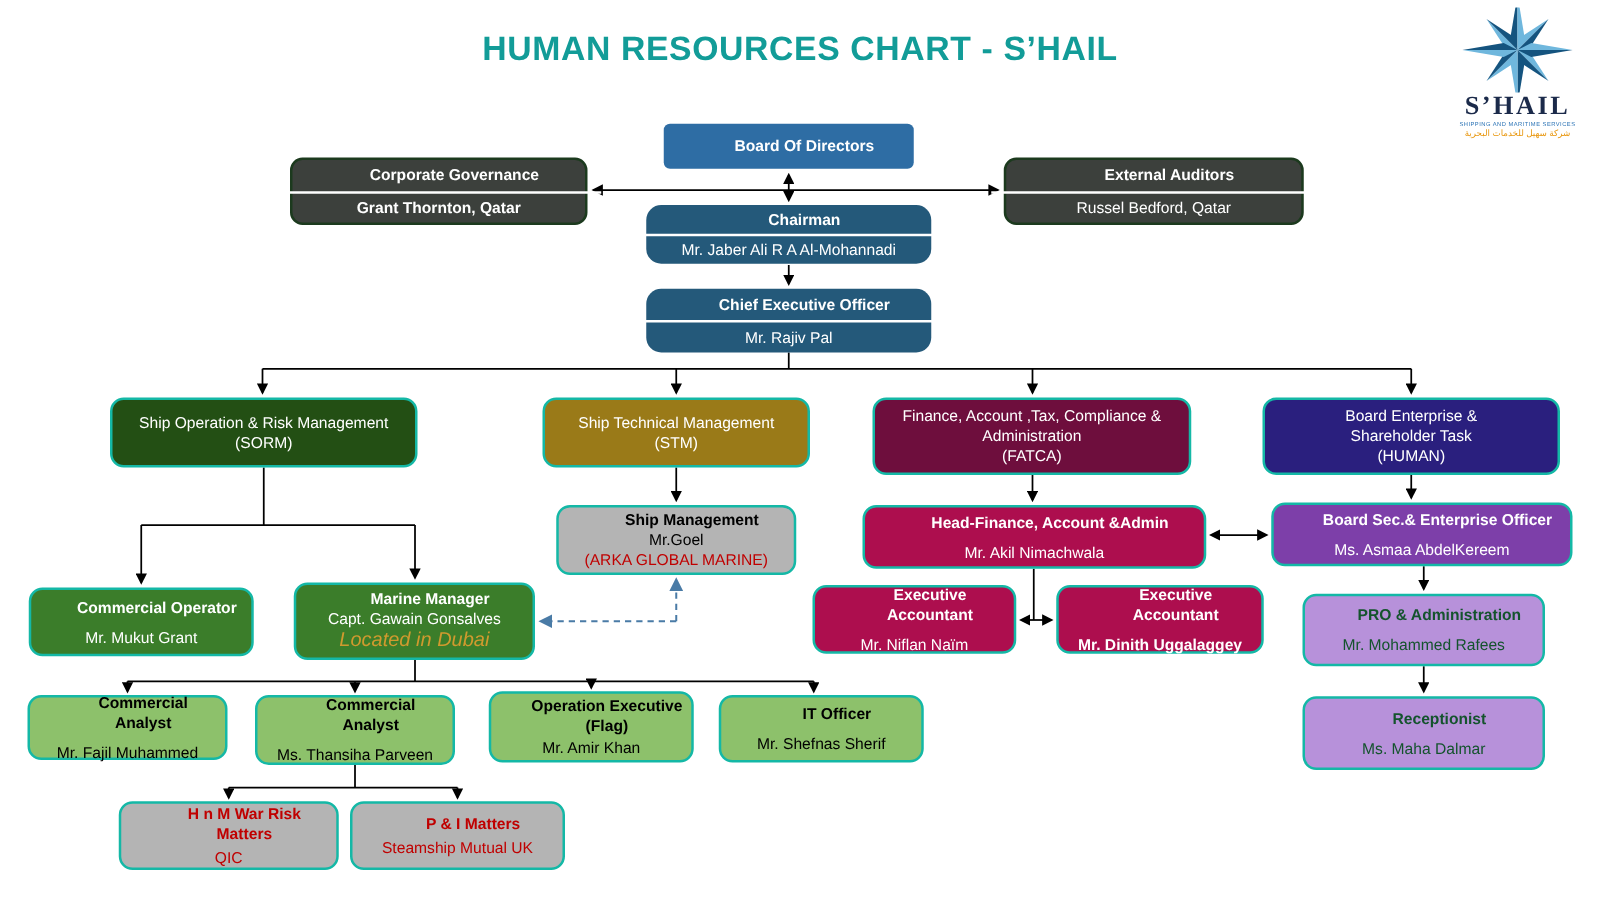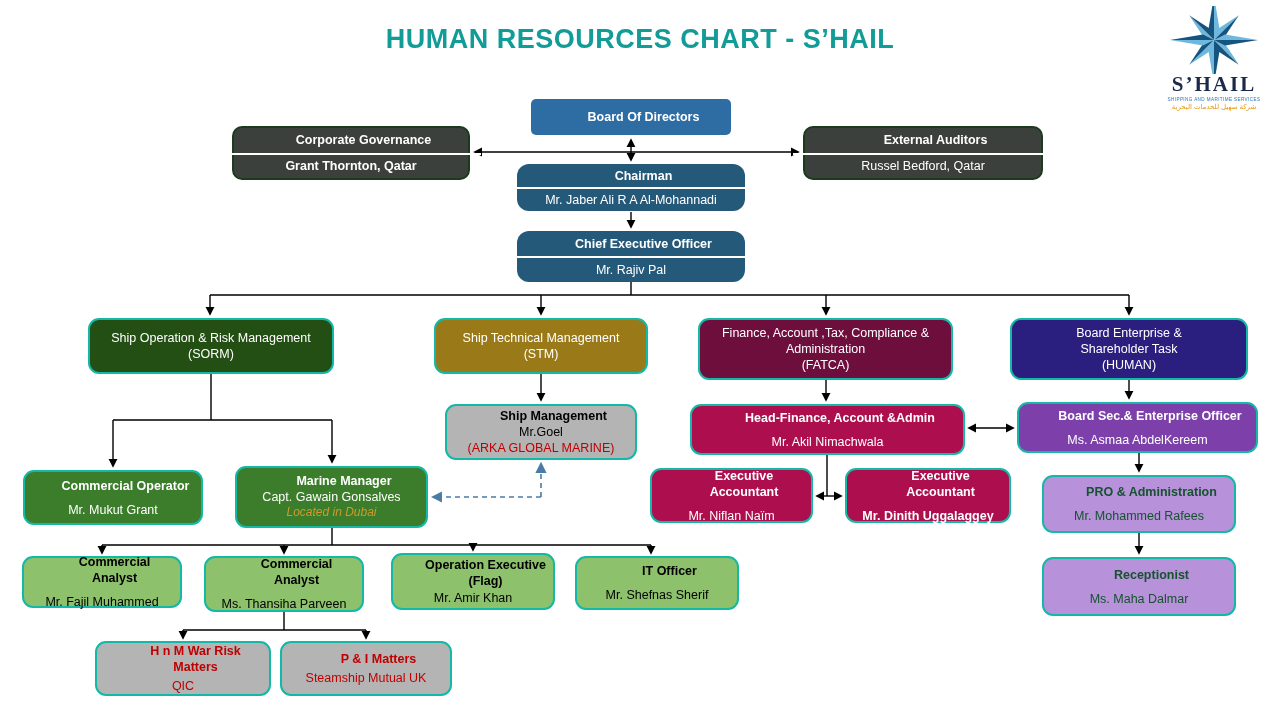--- a/index.html
+++ b/index.html
@@ -30,21 +30,21 @@
   .c-fatca{background:#6e0e3d;}
   .c-best{background:#2a1f7e;}
   .c-gray{background:#b4b4b4;color:#000;}
   .c-crimson{background:#ad0e4e;}
   .c-purple{background:#7d3fa9;}
   .c-lpurple{background:#b791da;color:#14532d;}
   .c-green{background:#3b7d2a;}
   .c-lgreen{background:#8dc16b;color:#000;}
   .red-note{color:#c00000;}
   .red-text{color:#c00000;}
-  .dubai{color:#d09a2e;font-style:italic;font-size:12px;}
+  .dubai{color:#d09a2e;font-style:italic;font-size:16px;}
   .narrow2{max-width:150px;}
   
   .logo{position:absolute;left:1158px;top:6px;width:112px;display:flex;
         flex-direction:column;align-items:center;}
   .logo-word{font-family:"Liberation Serif",serif;font-size:21px;font-weight:bold;
         color:#1b2a4a;letter-spacing:2px;margin-top:-2px;}
   .logo-sub{font-size:4.6px;color:#2e75b6;letter-spacing:.4px;white-space:nowrap;}
   .logo-ar{font-size:7px;color:#e8960c;margin-top:1px;}
 </style>
 </head>

